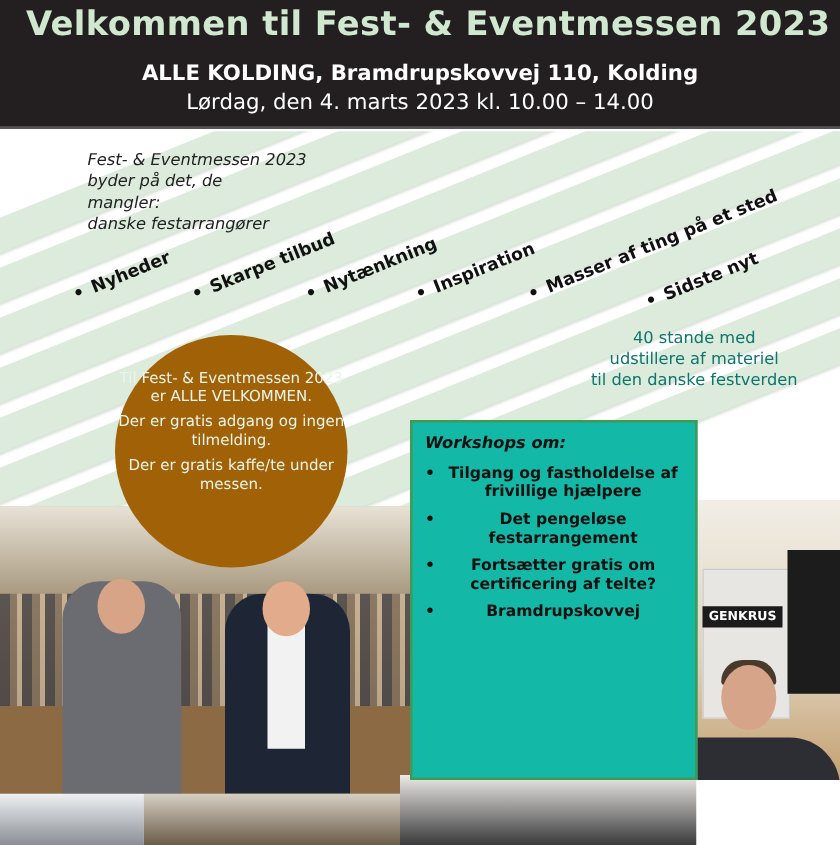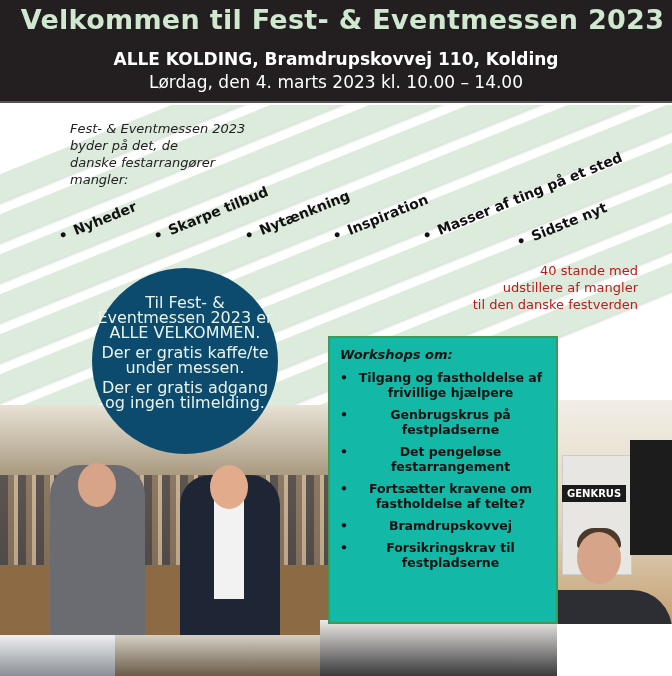--- a/index.html
+++ b/index.html
@@ -40,22 +40,22 @@
     font-size: 13px; line-height: 17px; color: #222; margin-left: 32px;
   }
 
   .tag {
     position: absolute; font-weight: bold; font-size: 14px; color: #111;
     transform: rotate(-22deg); transform-origin: 0 100%; white-space: nowrap;
   }
   .tag .dot { margin-right: 7px; }
 
   .stands {
-    position: absolute; right: 34px; top: 262px; text-align: right;
-    font-size: 13px; line-height: 17px; color: #b91c1c;
+    position: absolute; right: 34px; top: 262px; text-align: center;
+    font-size: 13px; line-height: 17px; color: #0f766e;
   }
 
   .photo-main {
     position: absolute; left: 0; top: 405px; width: 330px; height: 230px;
     background: linear-gradient(180deg, #d8d0c0 0%, #b69a72 40%, #6d5a44 100%);
     overflow: hidden;
   }
   .hall-wall { position:absolute; left:0; top:0; width:330px; height:70px; background: linear-gradient(180deg,#e8e2d6,#a99a80); }
   .crowd { position:absolute; left:0; top:70px; width:330px; height:90px;
     background: repeating-linear-gradient(90deg,#3a3a42 0 8px,#7a6a5a 8px 14px,#c9b49a 14px 18px); opacity:0.75; }
@@ -76,22 +76,22 @@
   .speaker { position:absolute; left:-70px; top:190px; width:185px; height:90px; background:#2d2e33; border-radius:40px 40px 0 0; }
   .speaker-head { position:absolute; left:20px; top:132px; width:44px; height:52px; background:#d6a488; border-radius:50%; }
   .speaker-hair { position:absolute; left:20px; top:128px; width:44px; height:20px; background:#4a3a2c; border-radius:22px 22px 4px 4px; }
 
   .photo-bottom1 { position:absolute; left:0; top:635px; width:115px; height:41px; background: linear-gradient(180deg,#eef0f2,#8a8f96); }
   .photo-bottom2 { position:absolute; left:115px; top:635px; width:205px; height:41px; background: linear-gradient(180deg,#d6d0c4,#6a5c48); }
   .photo-bottom3 { position:absolute; left:320px; top:620px; width:237px; height:56px; background: linear-gradient(180deg,#eceae6,#3b3a3c); }
 
   .circle {
     position: absolute; left: 92px; top: 268px; width: 186px; height: 186px;
-    border-radius: 50%; background: #0c4a6e;
-    color: #e9f5ea; text-align: center; font-size: 16px; line-height: 15px;
+    border-radius: 50%; background: #a16207;
+    color: #e9f5ea; text-align: center; font-size: 12px; line-height: 15px;
     padding-top: 27px;
   }
   .circle p { margin-bottom: 5px; }
 
   .workshops {
     position: absolute; left: 328px; top: 336px; width: 230px; height: 288px;
     background: #14b8a6; border: 2px solid #3f9a55; padding: 9px 10px 0 10px;
   }
   .workshops .ws-title { font-weight: bold; font-style: italic; font-size: 13px; color: #111; margin-bottom: 8px; }
   .workshops ul { list-style: none; text-align: center; }
@@ -116,34 +116,34 @@
   <div class="stripe" style="top:350px"></div>
   <div class="stripe" style="top:390px"></div>
   <div class="stripe" style="top:430px"></div>
   <div class="stripe" style="top:470px"></div>
   <div class="stripe" style="top:510px"></div>
 </div>
 
 <div class="intro">
   <div>Fest- &amp; Eventmessen 2023</div>
   <div>byder på det, de</div>
+  <div>mangler:</div>
   <div>danske festarrangører</div>
-  <div>mangler:</div>
 </div>
 
 <div class="tag" style="left:62px; top:228px;"><span class="dot">•</span><span>Nyheder</span></div>
 <div class="tag" style="left:157px; top:228px;"><span class="dot">•</span><span>Skarpe tilbud</span></div>
 <div class="tag" style="left:248px; top:228px;"><span class="dot">•</span><span>Nytænkning</span></div>
 <div class="tag" style="left:336px; top:228px;"><span class="dot">•</span><span>Inspiration</span></div>
 <div class="tag" style="left:426px; top:228px;"><span class="dot">•</span><span>Masser af ting på et sted</span></div>
 <div class="tag" style="left:520px; top:234px;"><span class="dot">•</span><span>Sidste nyt</span></div>
 
 <div class="stands">
   <div>40 stande med</div>
-  <div>udstillere af mangler</div>
+  <div>udstillere af materiel</div>
   <div>til den danske festverden</div>
 </div>
 
 <div class="photo-main">
   <div class="hall-wall"></div>
   <div class="crowd"></div>
   <div class="floor"></div>
   <div class="person1">
       <div class="head"></div>
     </div>
@@ -161,27 +161,25 @@
   <div class="speaker-hair"></div>
   <div class="speaker-head"></div>
 </div>
 
 <div class="photo-bottom1"></div>
 <div class="photo-bottom2"></div>
 <div class="photo-bottom3"></div>
 
 <div class="circle">
   <p>Til Fest- &amp; Eventmessen 2023 er ALLE VELKOMMEN.</p>
+  <p>Der er gratis adgang og ingen tilmelding.</p>
   <p>Der er gratis kaffe/te under messen.</p>
-  <p>Der er gratis adgang og ingen tilmelding.</p>
 </div>
 
 <div class="workshops">
   <div class="ws-title">Workshops om:</div>
   <ul>
     <li>Tilgang og fastholdelse af frivillige hjælpere</li>
-    <li>Genbrugskrus på festpladserne</li>
     <li>Det pengeløse festarrangement</li>
-    <li>Fortsætter kravene om fastholdelse af telte?</li>
+    <li>Fortsætter gratis om certificering af telte?</li>
     <li>Bramdrupskovvej</li>
-    <li>Forsikringskrav til festpladserne</li>
   </ul>
 </div>
 
 </body></html>

